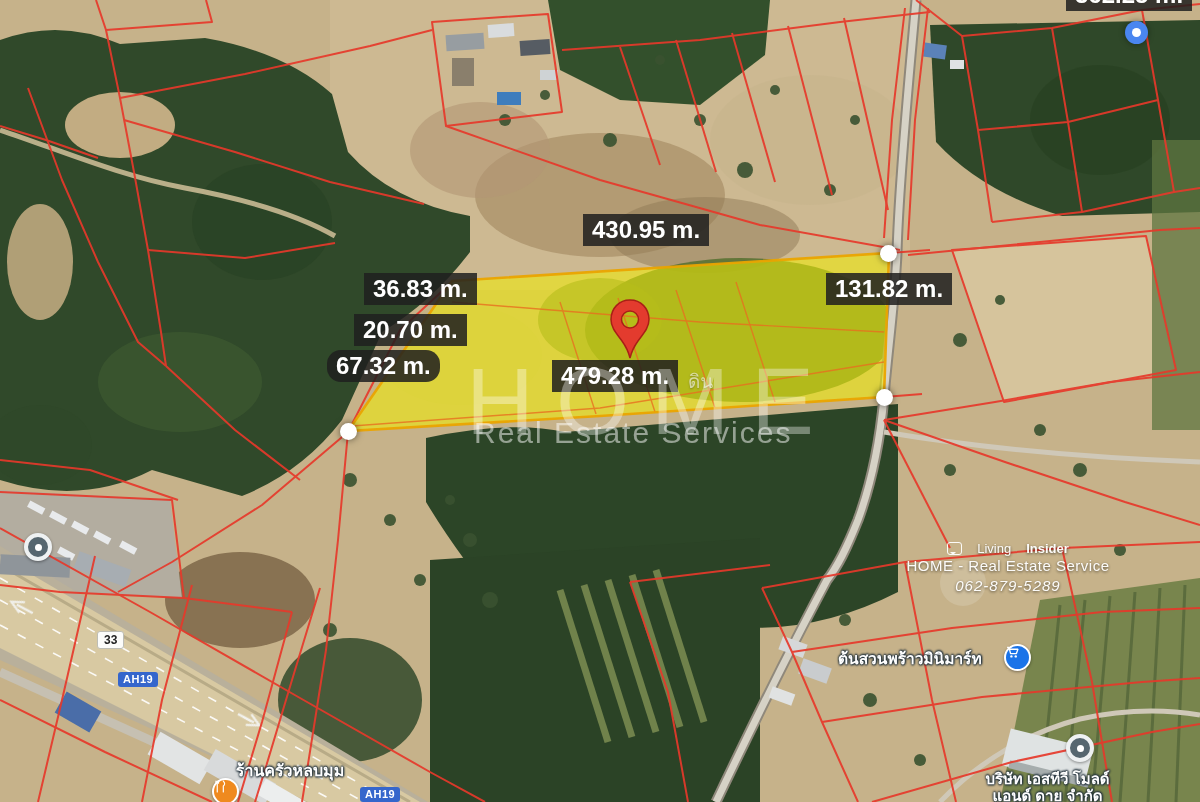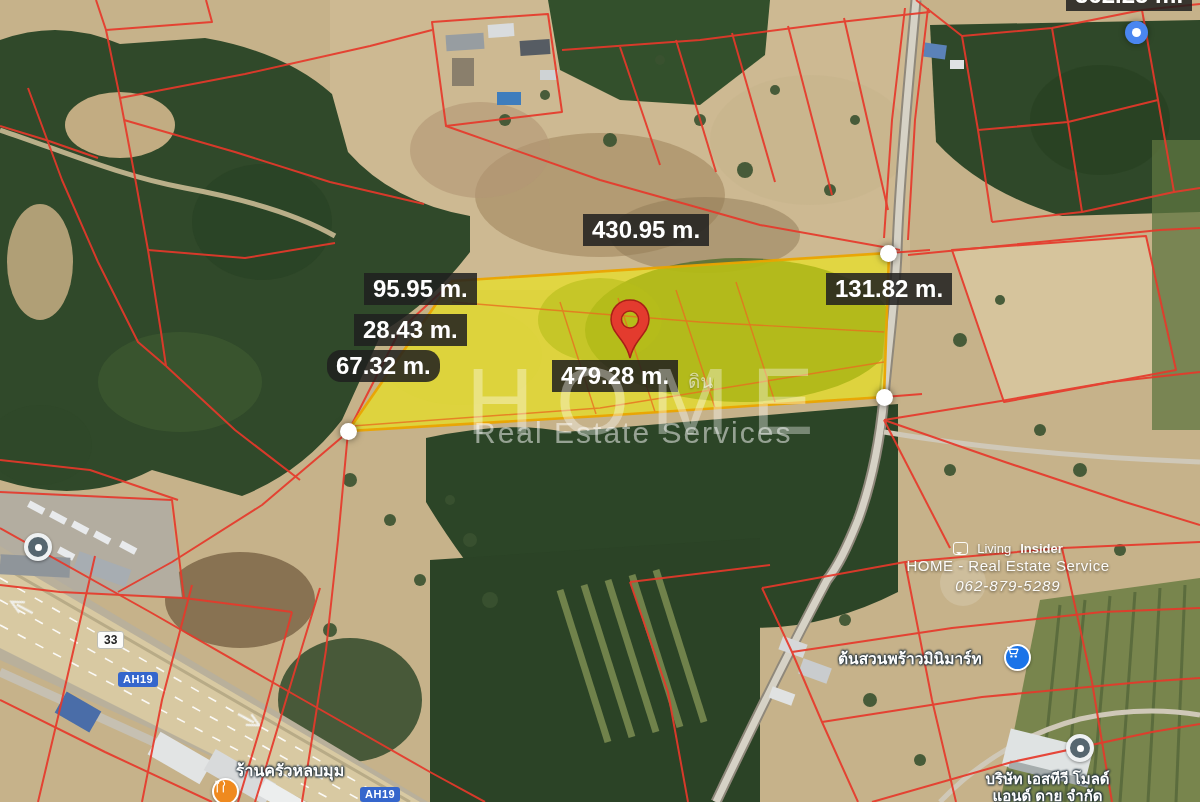--- a/index.html
+++ b/index.html
@@ -42,21 +42,21 @@
   .poi.orange{width:23px;height:23px;background:var(--c-poi-orange);border:2px solid #fff;}
   .shield{position:absolute;font-weight:700;border-radius:3px;line-height:1;}
   .shield.white{background:#fcfcfa;color:#222;font-size:12px;padding:2px 6px;border:1px solid #bdbdb5;}
   .shield.blue{background:var(--c-shield-blue);color:#fff;font-size:11px;padding:2px 5px;letter-spacing:.5px;}
   .wm-center-title{position:absolute;left:466px;top:348px;font-size:94px;font-weight:400;
        letter-spacing:22px;color:rgba(255,255,255,.36);white-space:nowrap;}
   .wm-center-sub{position:absolute;left:474px;top:416px;font-size:30px;font-weight:400;
        letter-spacing:2px;color:rgba(255,255,255,.5);white-space:nowrap;}
   .wm-corner{position:absolute;left:893px;top:541px;width:230px;text-align:center;color:#fff;
        text-shadow:0 1px 3px rgba(0,0,0,.65);opacity:.95;}
-  .wm-corner .row1{font-size:13px;display:flex;align-items:center;justify-content:center;gap:9px;}
+  .wm-corner .row1{font-size:13px;display:flex;align-items:center;justify-content:center;gap:15px;}
   .wm-corner .row1 .lg{font-weight:400;}
   .wm-corner .row1 b{font-weight:700;}
   .wm-corner .row2{font-size:15px;letter-spacing:.5px;margin-top:1px;}
   .wm-corner .row3{font-size:15px;letter-spacing:1px;margin-top:3px;font-style:italic;}
   .li-icon{display:inline-block;width:13px;height:11px;border:1.6px solid #fff;border-radius:3px;position:relative;}
   .li-icon:after{content:"";position:absolute;left:2px;bottom:-4px;border:3px solid transparent;border-top-color:#fff;}
   .ghost-circle{position:absolute;left:940px;top:560px;width:46px;height:46px;border-radius:50%;
        background:rgba(245,245,240,.18);}
   .plot-hint{position:absolute;left:688px;top:366px;font-size:19px;color:rgba(255,255,255,.6);
        text-shadow:0 1px 2px rgba(60,60,30,.4);}
@@ -261,22 +261,22 @@
           <path d="M618,298 L655,412"></path>
         <path d="M676,290 L715,408"></path>
           <path d="M736,282 L775,402"></path>
       </g>
       <path class="plotline" d="M452,281 L889,253 L884,397 L600,416 L348,431 Z"></path>
     </g>
   </svg>
 
   <div class="mlabel" style="left:1066px;top:-21px;">362.25 m.</div>
   <div class="mlabel" style="left:583px;top:214px;">430.95 m.</div>
-  <div class="mlabel" style="left:364px;top:273px;">95.95 m.</div>
-  <div class="mlabel" style="left:354px;top:314px;">28.43 m.</div>
+  <div class="mlabel" style="left:364px;top:273px;">36.83 m.</div>
+  <div class="mlabel" style="left:354px;top:314px;">20.70 m.</div>
   <div class="mlabel" style="left:327px;top:350px;border-radius:14px;">67.32 m.</div>
   <div class="mlabel" style="left:826px;top:273px;">131.82 m.</div>
   <div class="mlabel" style="left:552px;top:360px;">479.28 m.</div>
   <div class="plot-hint">ดิน</div>
 
   <div class="vdot" style="left:880px;top:245px;"></div>
   <div class="vdot" style="left:876px;top:389px;"></div>
   <div class="vdot" style="left:340px;top:423px;"></div>
   <div class="gps" style="left:1125px;top:21px;">
       <i></i>

